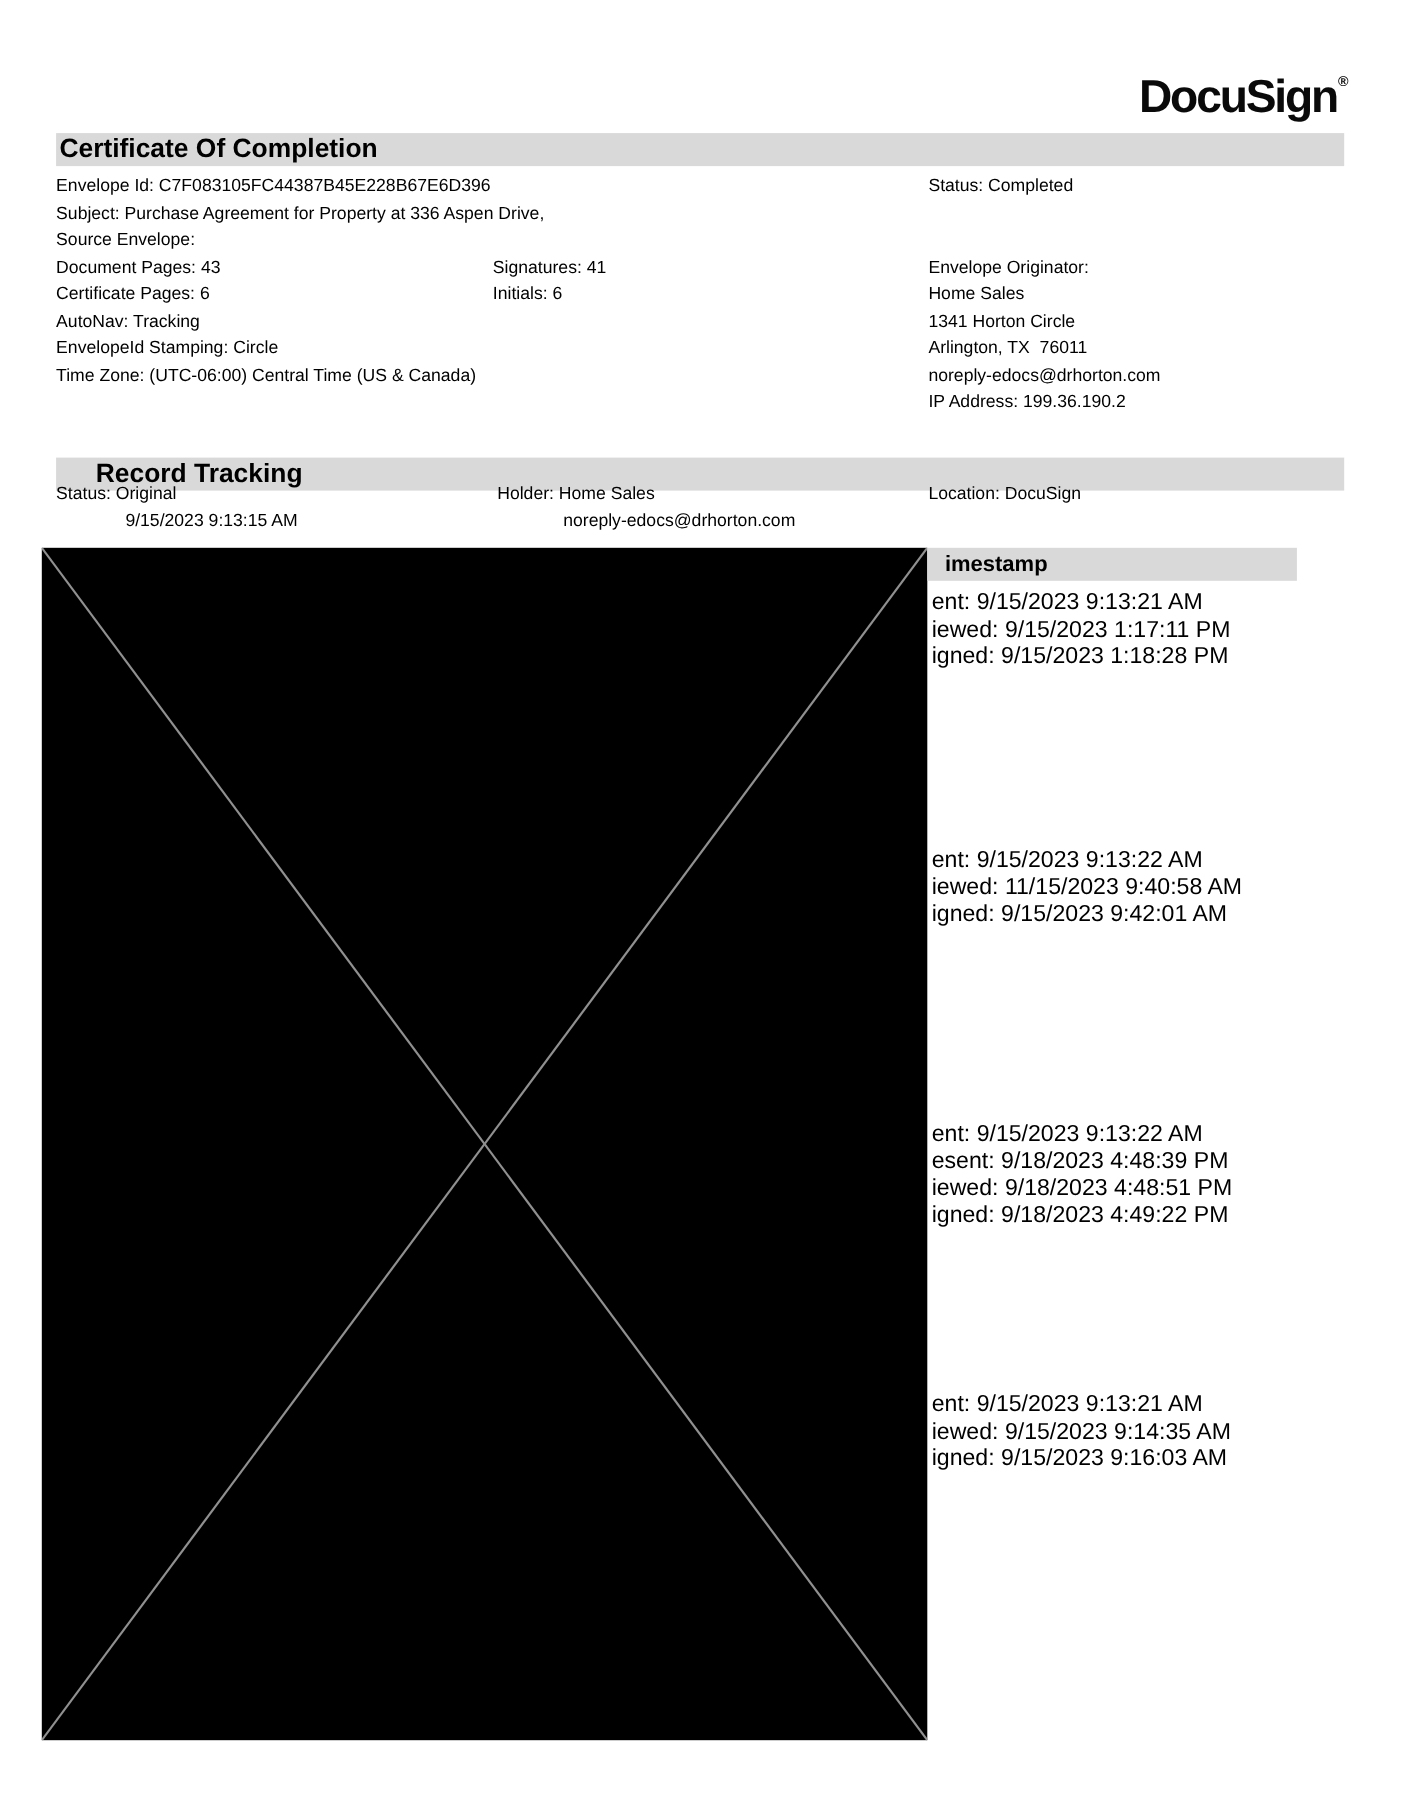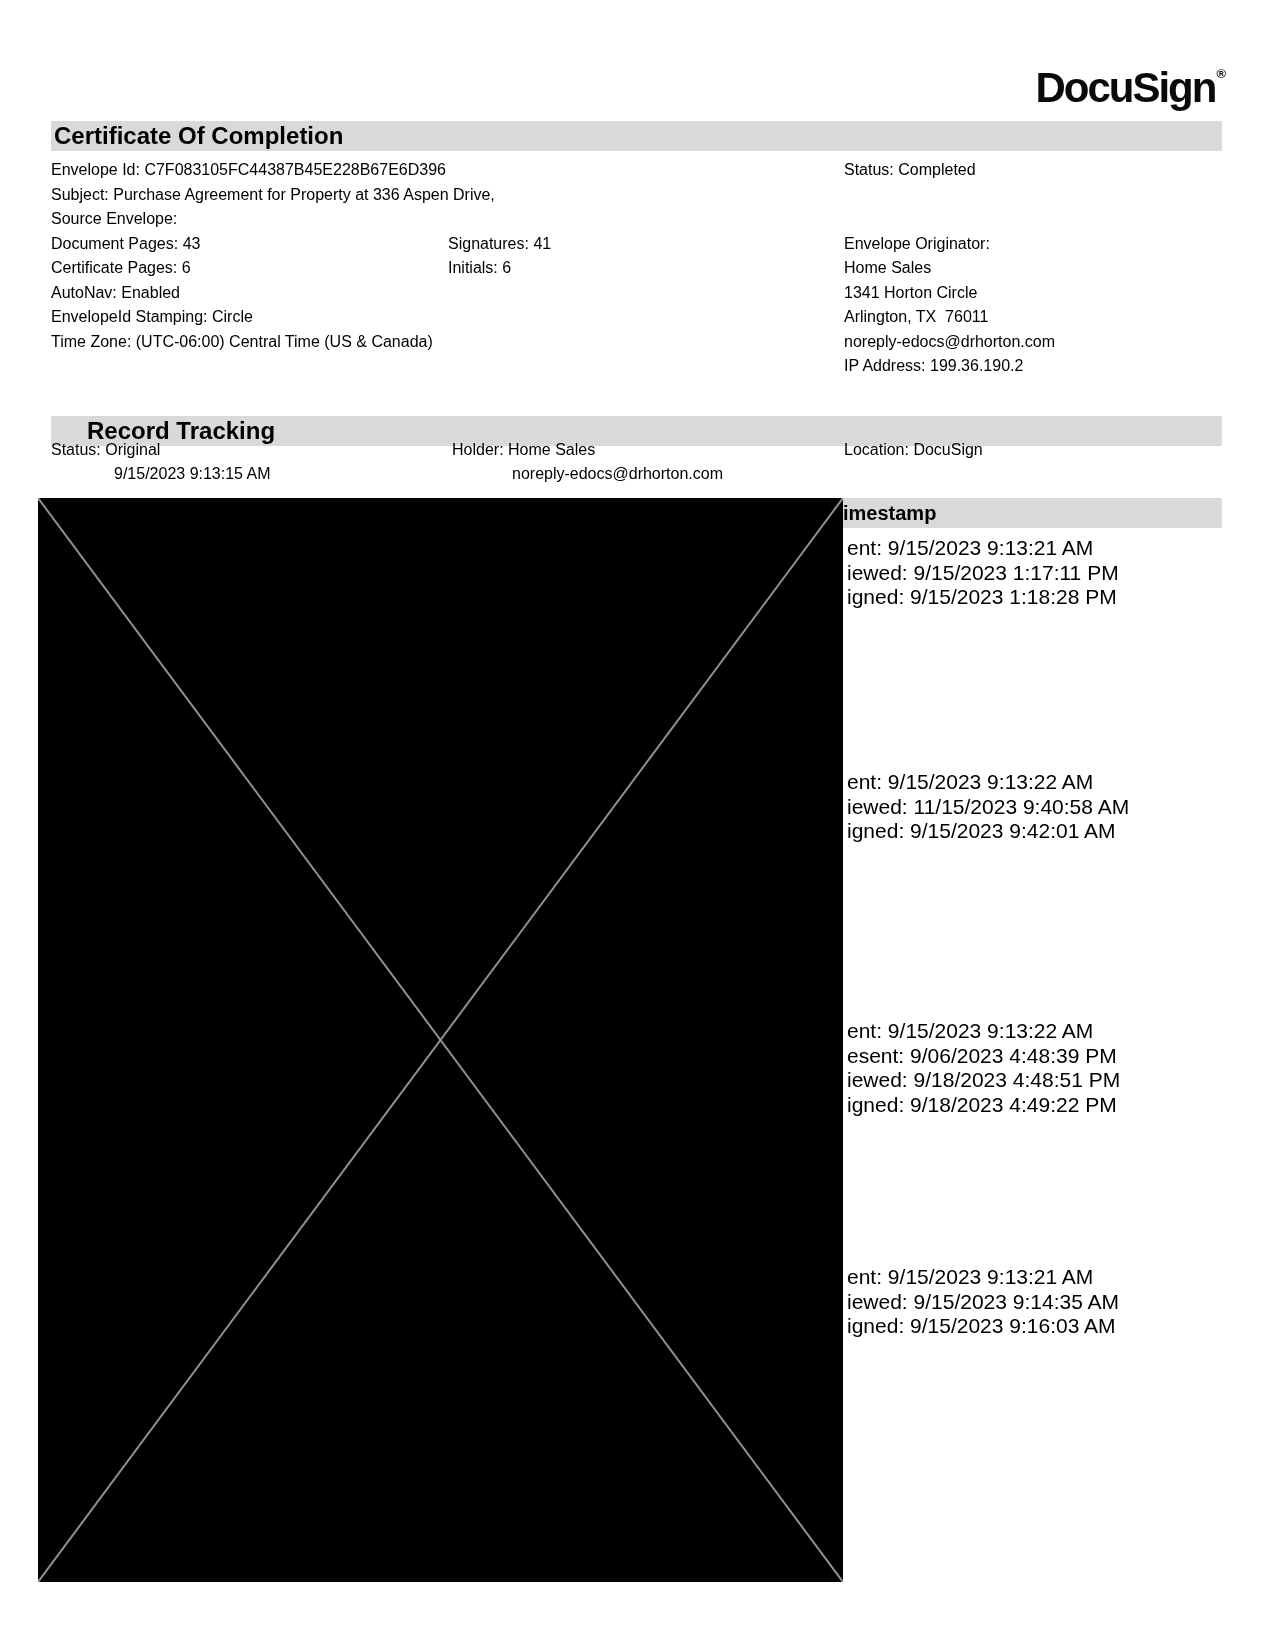--- a/index.html
+++ b/index.html
@@ -78,27 +78,27 @@
     height: 1084px;
     background: #000000;
   }
   .placeholder svg { display: block; width: 100%; height: 100%; }
 
   
   .bar-timestamp {
     position: absolute;
     left: 843px;
     top: 498px;
-    width: 379px;
+    width: 336px;
     height: 30px;
     background: #d9d9d9;
     font-size: 20px;
     font-weight: bold;
     line-height: 30px;
-    padding-left: 0;
+    padding-left: 16px;
     box-sizing: border-box;
     white-space: pre;
   }
   .ts-group {
     position: absolute;
     left: 847px;
     font-size: 21px;
   }
   .ts-line { line-height: 24.5px; white-space: pre; }
   .g1 { top: 536px; }
@@ -122,21 +122,21 @@
   <div class="cell col1 r3">Source Envelope:</div>
 
   <div class="cell col1 r4">Document Pages: 43</div>
   <div class="cell col2 r4">Signatures: 41</div>
   <div class="cell col3 r4">Envelope Originator:</div>
 
   <div class="cell col1 r5">Certificate Pages: 6</div>
   <div class="cell col2 r5">Initials: 6</div>
   <div class="cell col3 r5">Home Sales</div>
 
-  <div class="cell col1 r6">AutoNav: Enabled</div>
+  <div class="cell col1 r6">AutoNav: Tracking</div>
   <div class="cell col3 r6">1341 Horton Circle</div>
 
   <div class="cell col1 r7">EnvelopeId Stamping: Circle</div>
   <div class="cell col3 r7">Arlington, TX  76011</div>
 
   <div class="cell col1 r8">Time Zone: (UTC-06:00) Central Time (US &amp; Canada)</div>
   <div class="cell col3 r8">noreply-edocs@drhorton.com</div>
 
   <div class="cell col3 r9">IP Address: 199.36.190.2</div>
 
@@ -163,21 +163,21 @@
       <div class="ts-line">iewed: 9/15/2023 1:17:11 PM</div>
       <div class="ts-line">igned: 9/15/2023 1:18:28 PM</div>
     </div>
   <div class="ts-group g2">
       <div class="ts-line">ent: 9/15/2023 9:13:22 AM</div>
       <div class="ts-line">iewed: 11/15/2023 9:40:58 AM</div>
       <div class="ts-line">igned: 9/15/2023 9:42:01 AM</div>
     </div>
   <div class="ts-group g3">
       <div class="ts-line">ent: 9/15/2023 9:13:22 AM</div>
-      <div class="ts-line">esent: 9/06/2023 4:48:39 PM</div>
+      <div class="ts-line">esent: 9/18/2023 4:48:39 PM</div>
       <div class="ts-line">iewed: 9/18/2023 4:48:51 PM</div>
       <div class="ts-line">igned: 9/18/2023 4:49:22 PM</div>
     </div>
   <div class="ts-group g4">
       <div class="ts-line">ent: 9/15/2023 9:13:21 AM</div>
       <div class="ts-line">iewed: 9/15/2023 9:14:35 AM</div>
       <div class="ts-line">igned: 9/15/2023 9:16:03 AM</div>
     </div>
 
 </div>

